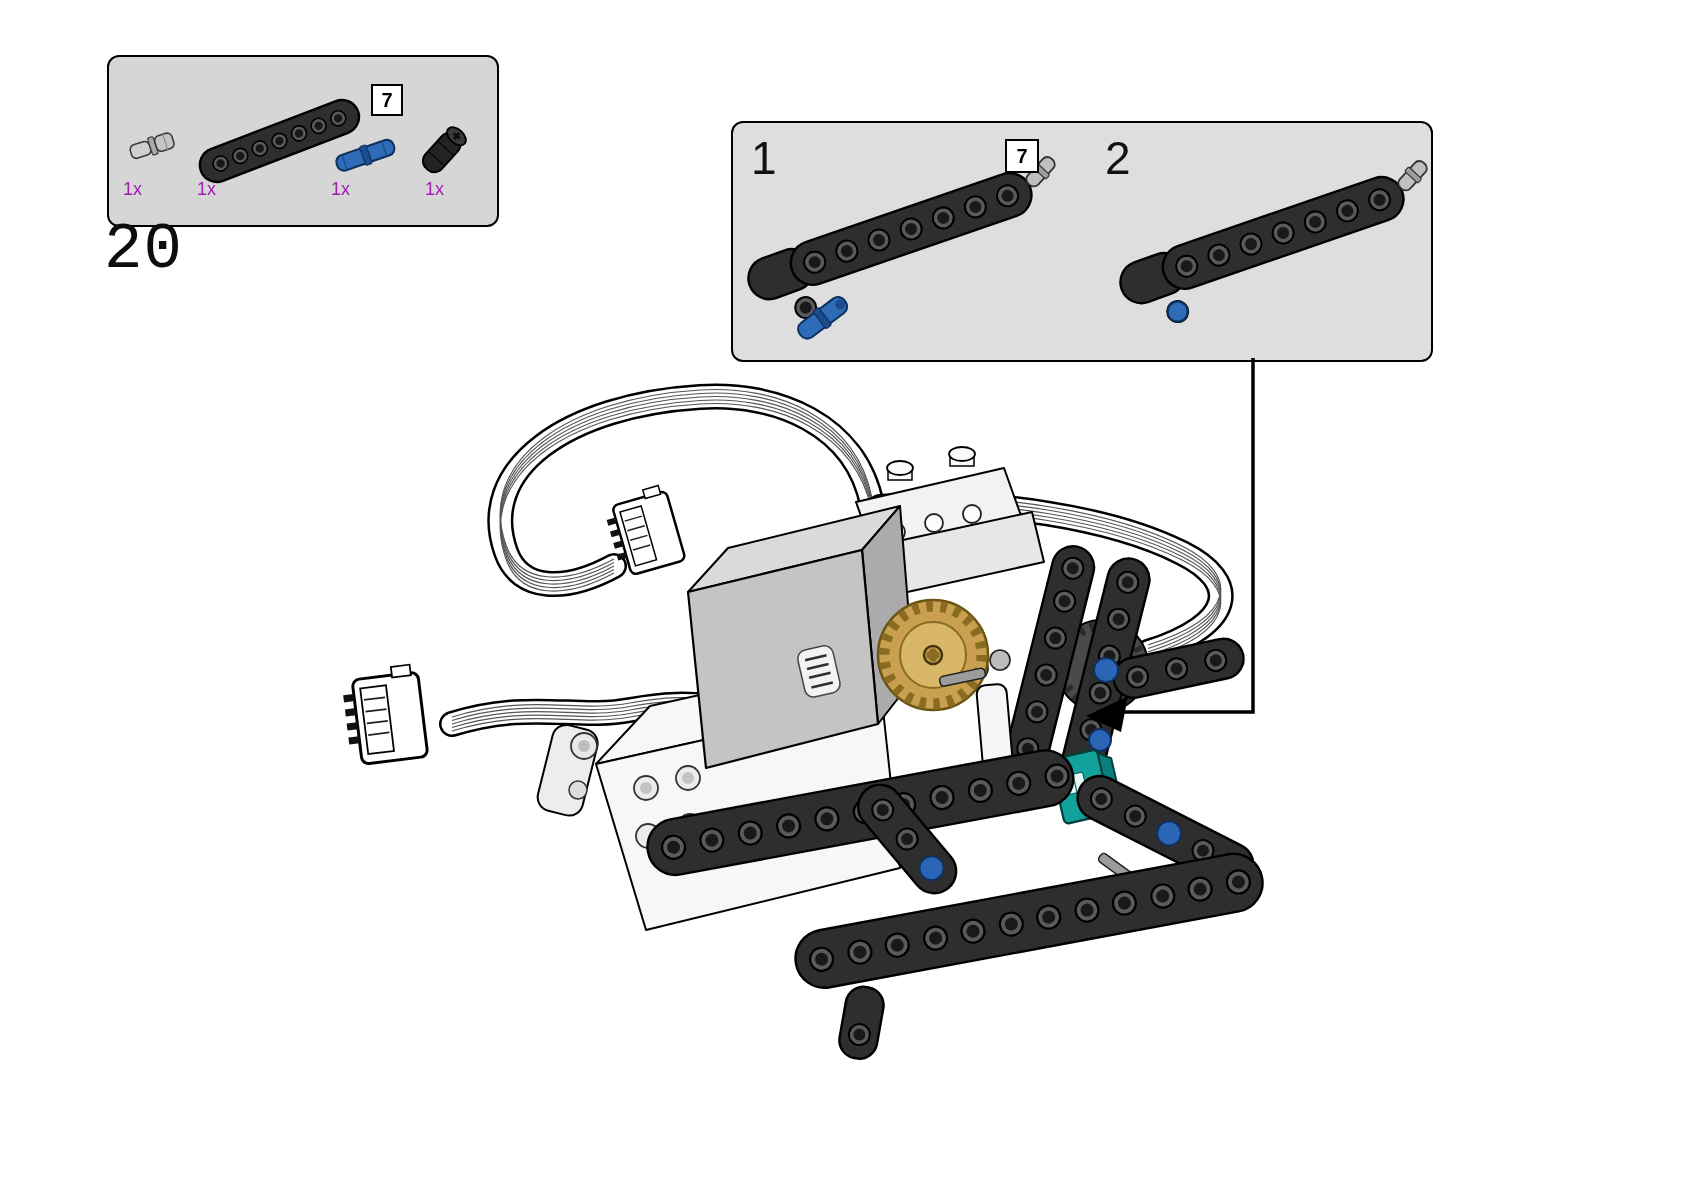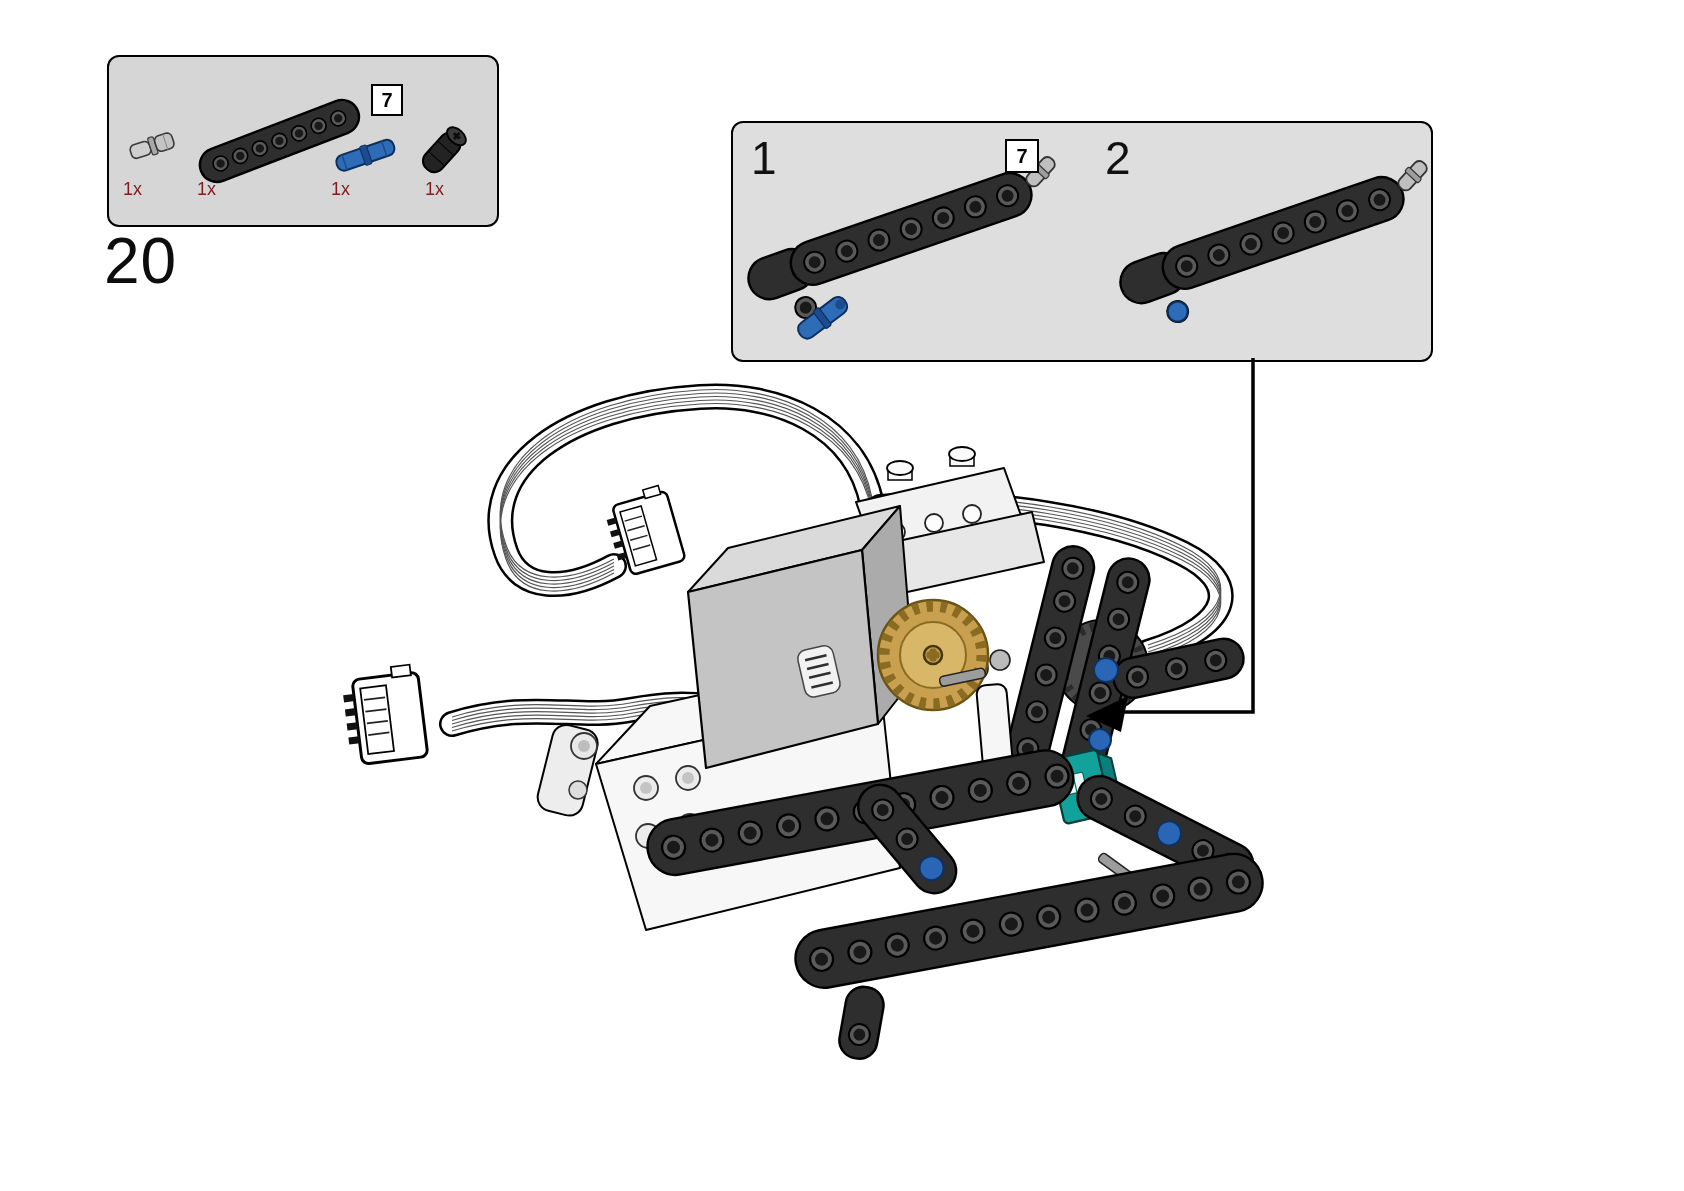--- a/index.html
+++ b/index.html
@@ -5,27 +5,27 @@
   html,body{margin:0;padding:0;background:#fff;}
   body{width:1684px;height:1191px;overflow:hidden;font-family:"Liberation Sans",sans-serif;}
   .page{position:relative;width:1684px;height:1191px;background:#ffffff;}
 
   .callout-box{position:absolute;background:#d6d6d6;border:2.5px solid #000;border-radius:12px;}
   .parts-box{left:107px;top:55px;width:388px;height:168px;}
   .substeps-box{left:731px;top:121px;width:698px;height:237px;background:#dedede;}
 
   .art{position:absolute;left:0;top:0;}
 
-  .count{position:absolute;font-size:18px;color:#7f1d1d;}
+  .count{position:absolute;font-size:18px;color:#a21caf;}
   .badge{position:absolute;background:#fff;border:2.5px solid #000;display:flex;align-items:center;justify-content:center;
          font-size:20px;font-weight:600;color:#000;}
   .badge-parts{left:262px;top:27px;width:28px;height:28px;}
   .badge-sub{left:272px;top:16px;width:30px;height:30px;}
 
-  .step-number{position:absolute;left:104px;top:224px;font-size:64px;font-weight:300;color:#0d0d0d;letter-spacing:1px;}
+  .step-number{position:absolute;left:104px;top:214px;font-size:64px;font-weight:300;color:#0d0d0d;letter-spacing:1px;font-family:Liberation Mono, monospace;}
   .substep-label{position:absolute;font-size:46px;font-weight:300;color:#111;}
   .substep-1{left:18px;top:8px;}
   .substep-2{left:372px;top:8px;}
 
   .main-art{position:absolute;left:0;top:0;width:1684px;height:1191px;}
 
   .cab-out{stroke:#000;stroke-width:26;fill:none;stroke-linecap:round;}
   .cab-in{stroke:#fff;stroke-width:21;fill:none;stroke-linecap:round;}
   .cab-rib{stroke:#555;stroke-width:1.2;fill:none;}
   .beam{fill:#2e2e2e;stroke:#000;stroke-width:2.4;}

